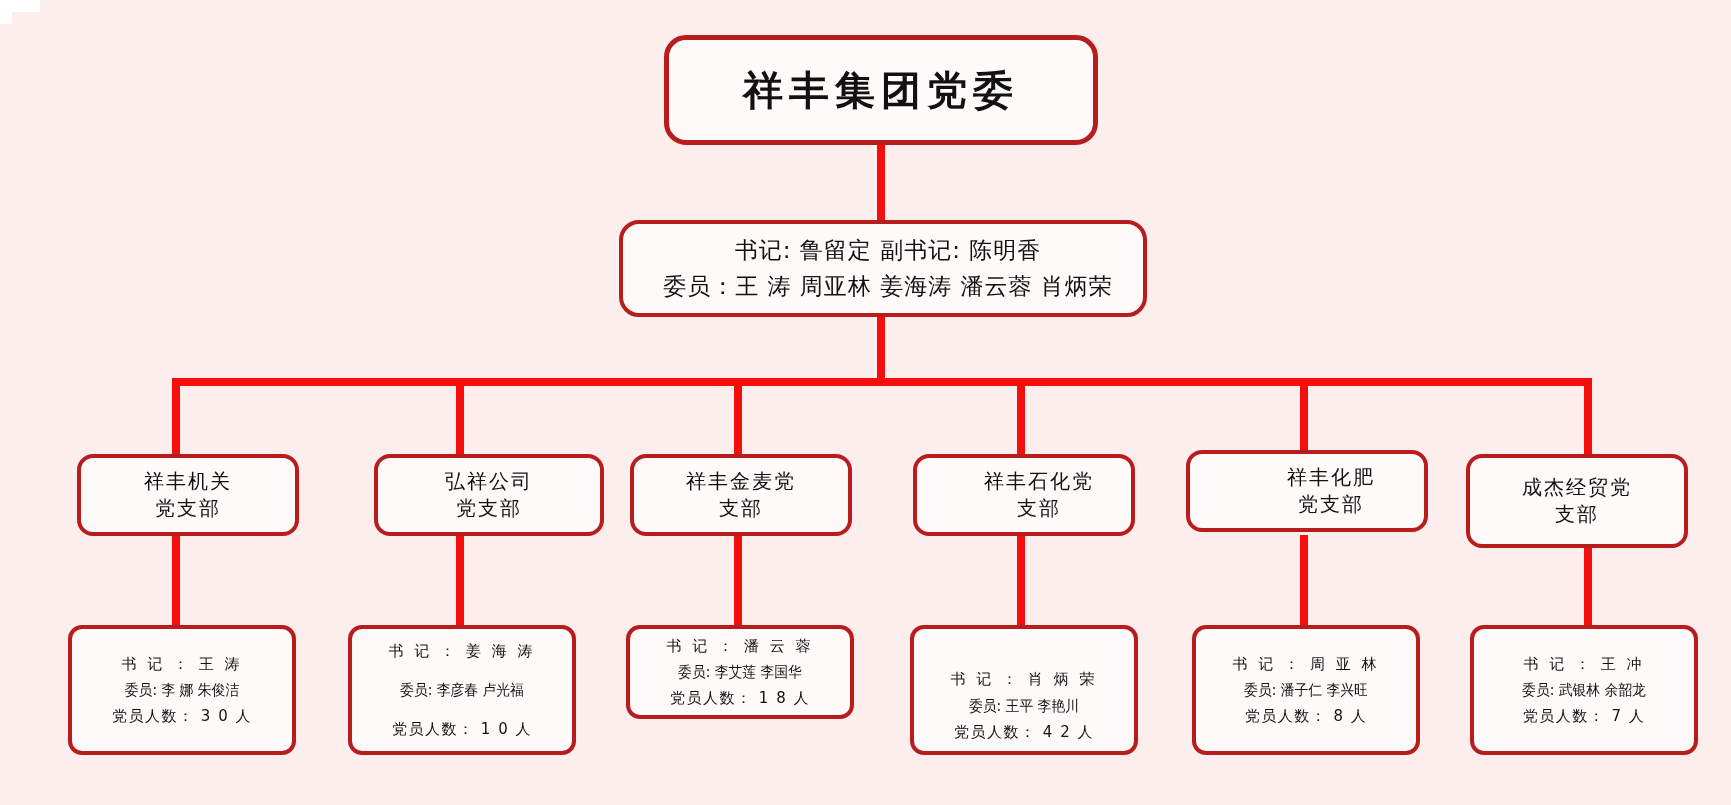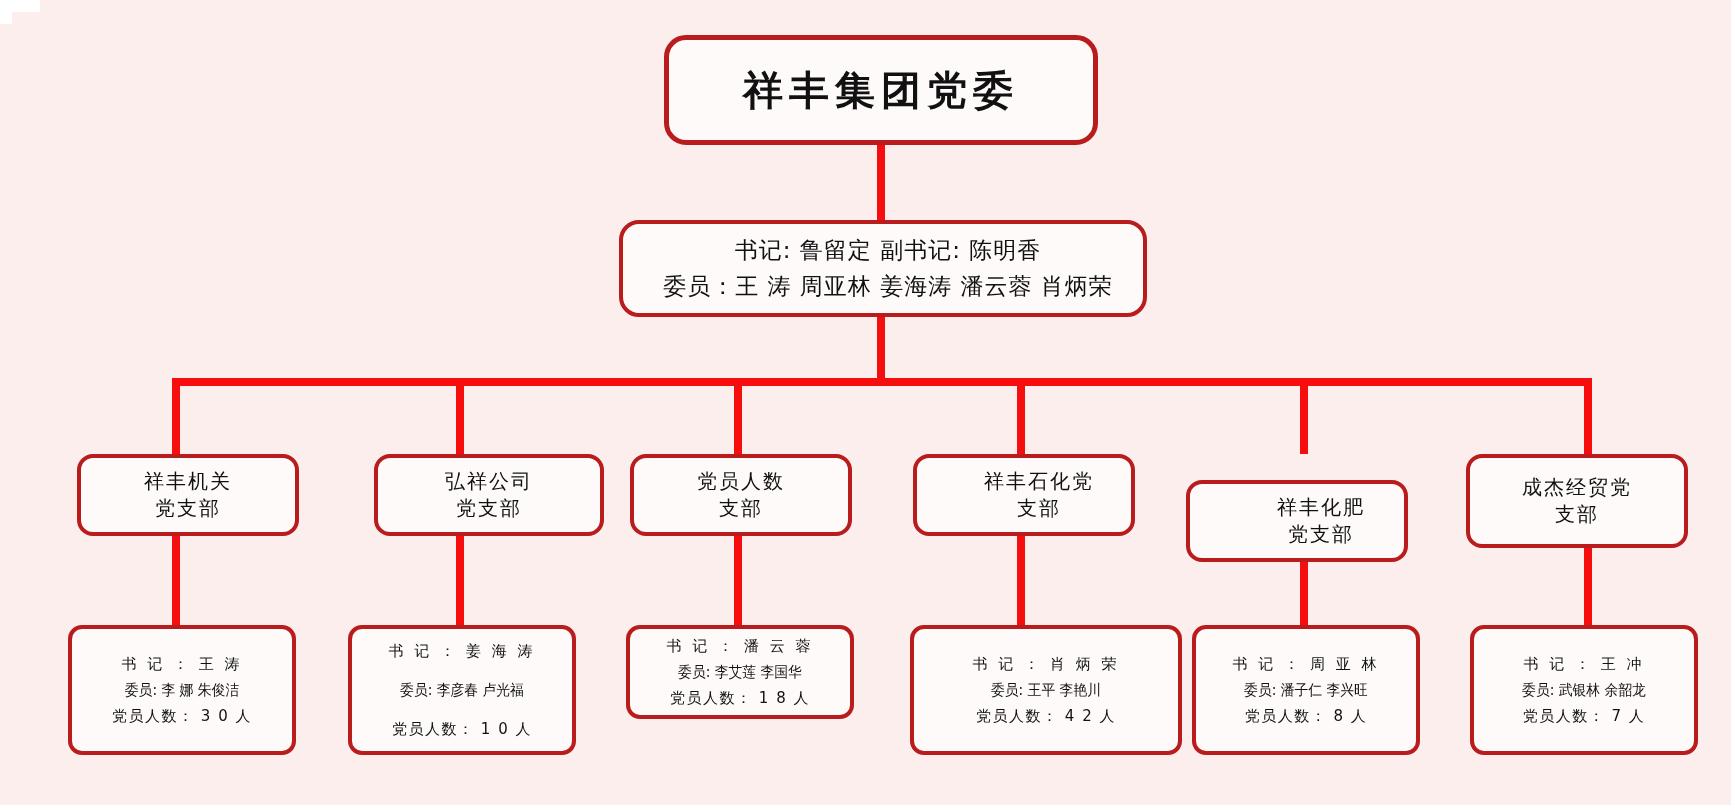--- a/index.html
+++ b/index.html
@@ -140,30 +140,30 @@
     <div>祥丰机关</div>
     <div>党支部</div>
   </div>
 
   <div class="node node-branch" style="left:354px; top:454px; width:230px; height:82px;margin-left:20px;">
     <div>弘祥公司</div>
     <div>党支部</div>
   </div>
 
   <div class="node node-branch" style="left:630px; top:454px; width:222px; height:82px;">
-    <div>党员人数</div>
+    <div>祥丰金麦党</div>
     <div>支部</div>
   </div>
 
   <div class="node node-branch" style="left:913px; top:454px; width:222px; height:82px;padding-left:30px;">
     <div>祥丰石化党</div>
     <div>支部</div>
   </div>
 
-  <div class="node node-branch" style="left:1186px; top:480px; width:222px; height:82px;padding-left:48px;">
+  <div class="node node-branch" style="left:1186px; top:450px; width:242px; height:82px;padding-left:48px;">
     <div>祥丰化肥</div>
     <div>党支部</div>
   </div>
 
   <div class="node node-branch" style="left:1466px; top:454px; width:222px; height:94px;">
     <div>成杰经贸党</div>
     <div>支部</div>
   </div>
 
   <div class="node node-detail" style="left:68px; top:625px; width:228px; height:130px;">
@@ -177,21 +177,21 @@
     <div class="d-line members">委员: 李彦春  卢光福</div>
     <div class="d-line count">党员人数： 1 0 人</div>
   </div>
 
   <div class="node node-detail" style="left:626px; top:625px; width:228px; height:94px;">
     <div class="d-line secretary">书 记 ： 潘 云 蓉</div>
     <div class="d-line members">委员: 李艾莲  李国华</div>
     <div class="d-line count">党员人数： 1 8 人</div>
   </div>
 
-  <div class="node node-detail" style="left:910px; top:625px; width:272px; height:130px;">
+  <div class="node node-detail" style="left:910px; top:625px; width:228px; height:130px;justify-content:flex-end;">
     <div class="d-line secretary">书 记 ： 肖 炳 荣</div>
     <div class="d-line members">委员: 王平    李艳川</div>
     <div class="d-line count">党员人数： 4 2 人</div>
   </div>
 
   <div class="node node-detail" style="left:1192px; top:625px; width:228px; height:130px;">
     <div class="d-line secretary">书 记 ： 周 亚 林</div>
     <div class="d-line members">委员: 潘子仁  李兴旺</div>
     <div class="d-line count">党员人数： 8 人</div>
   </div>

